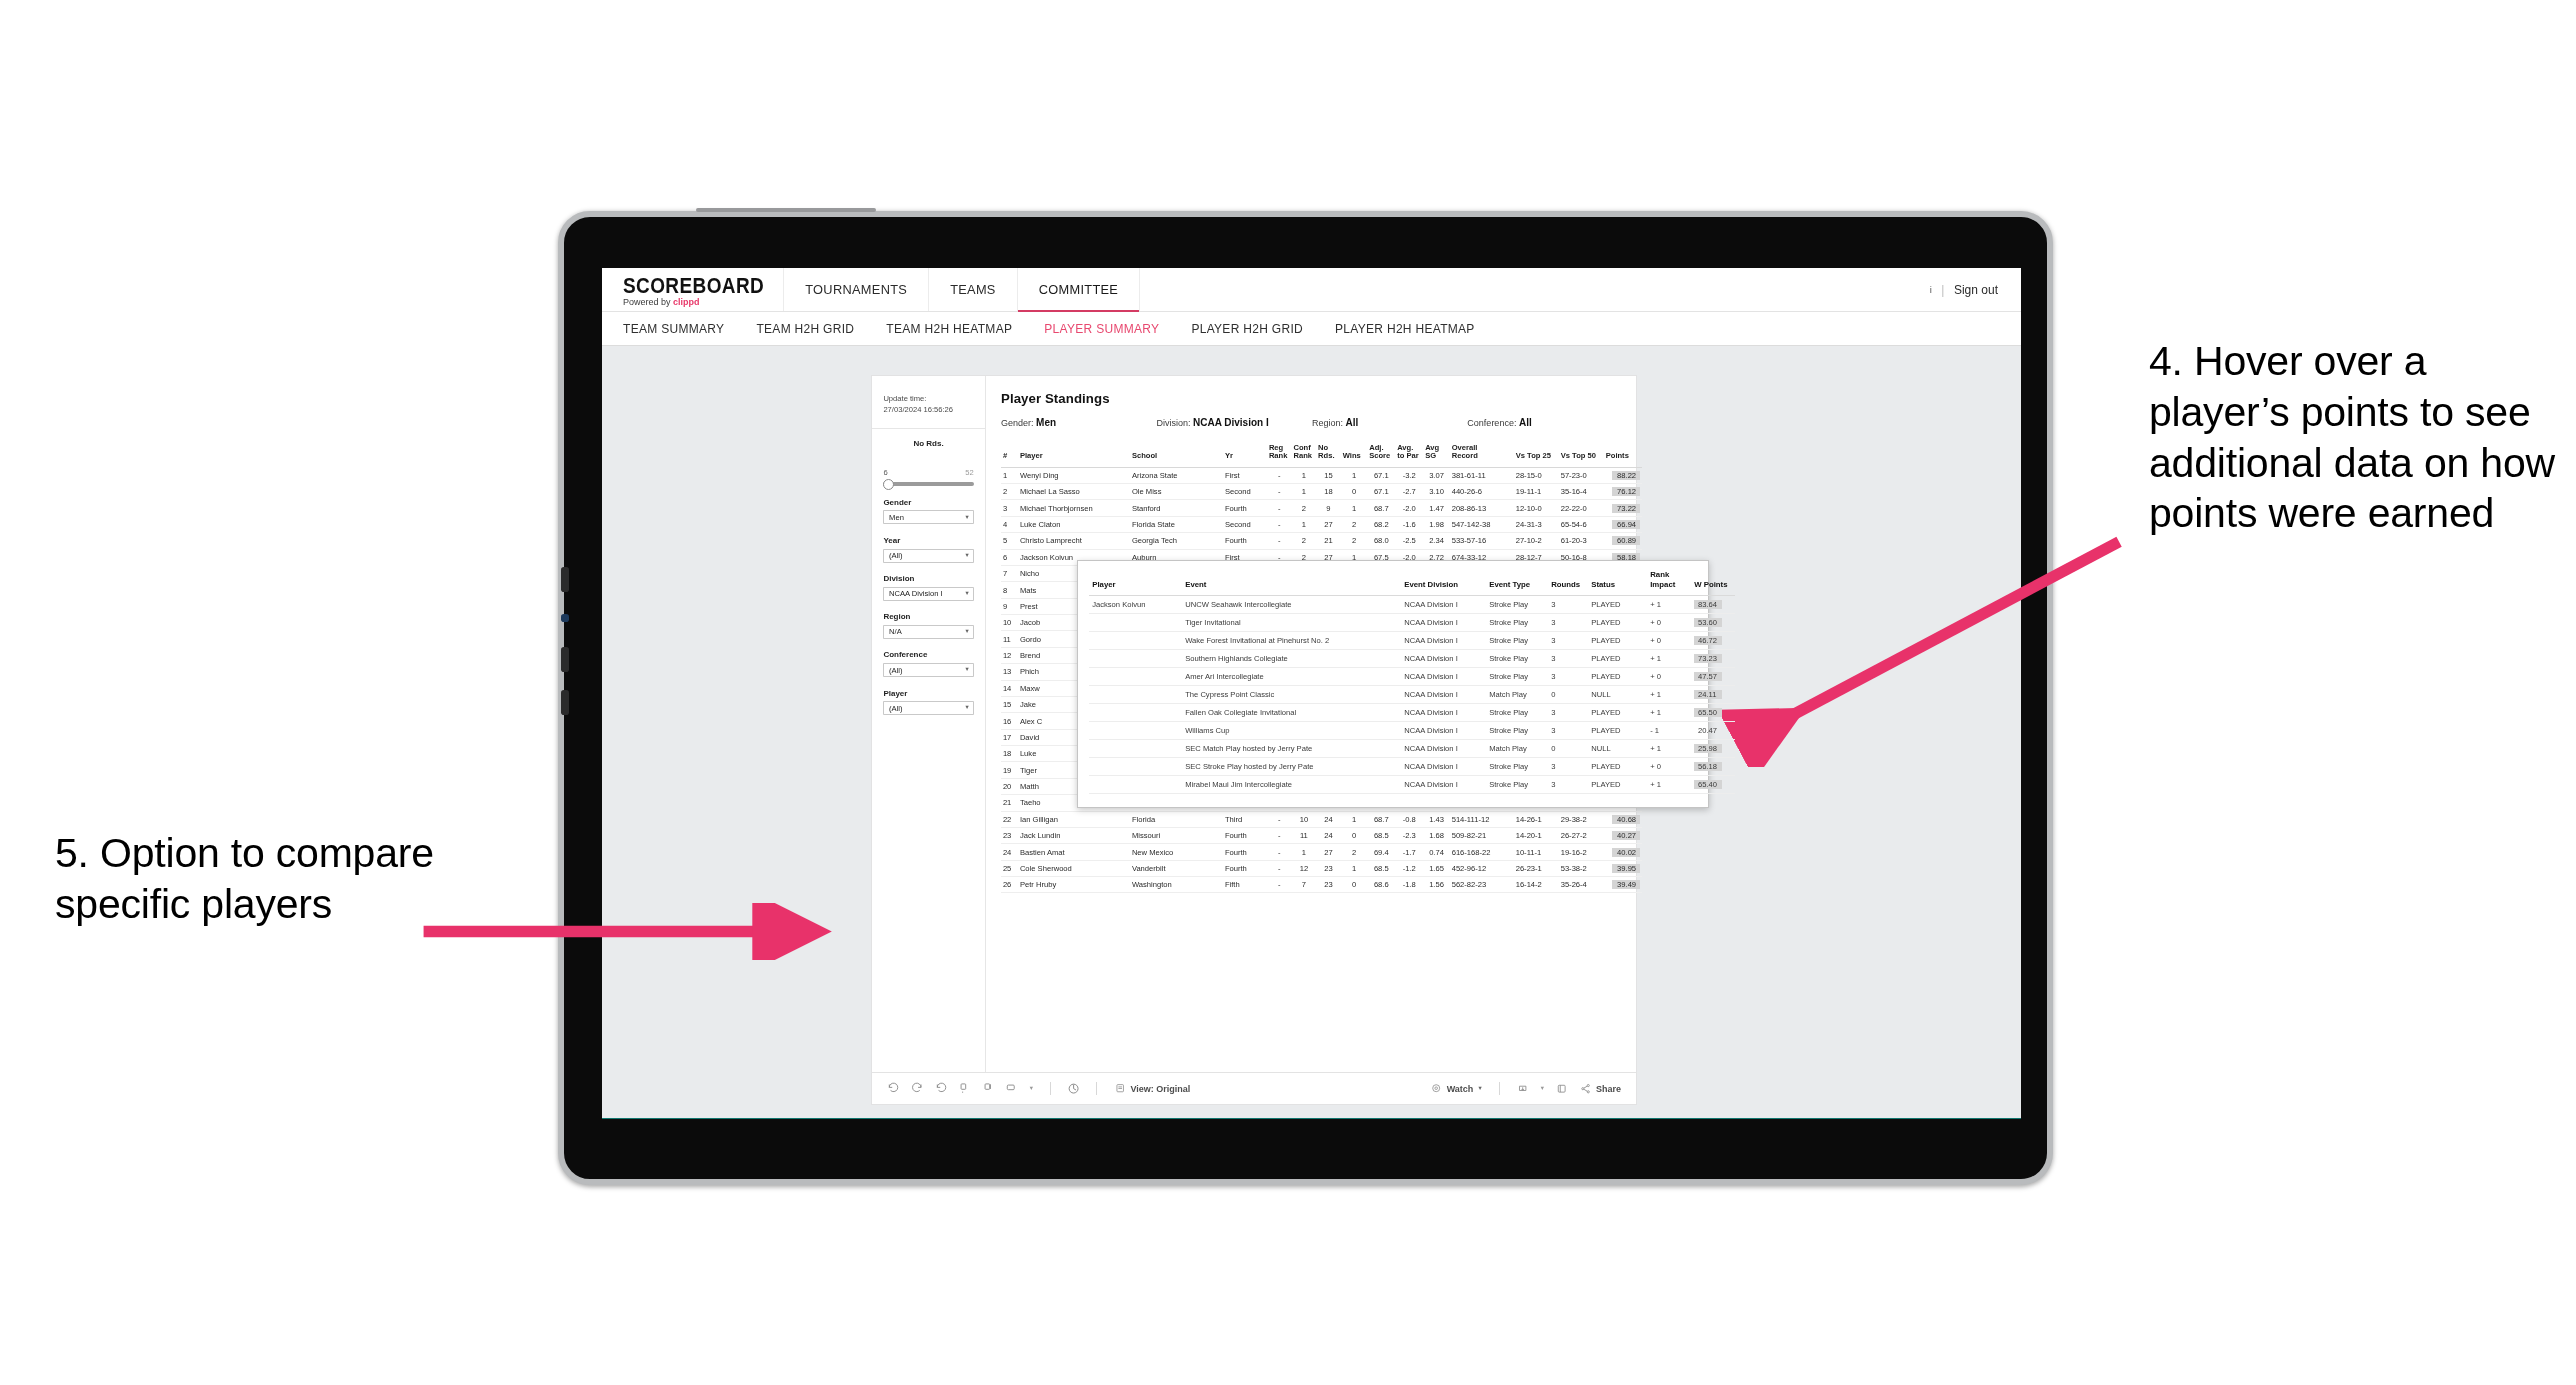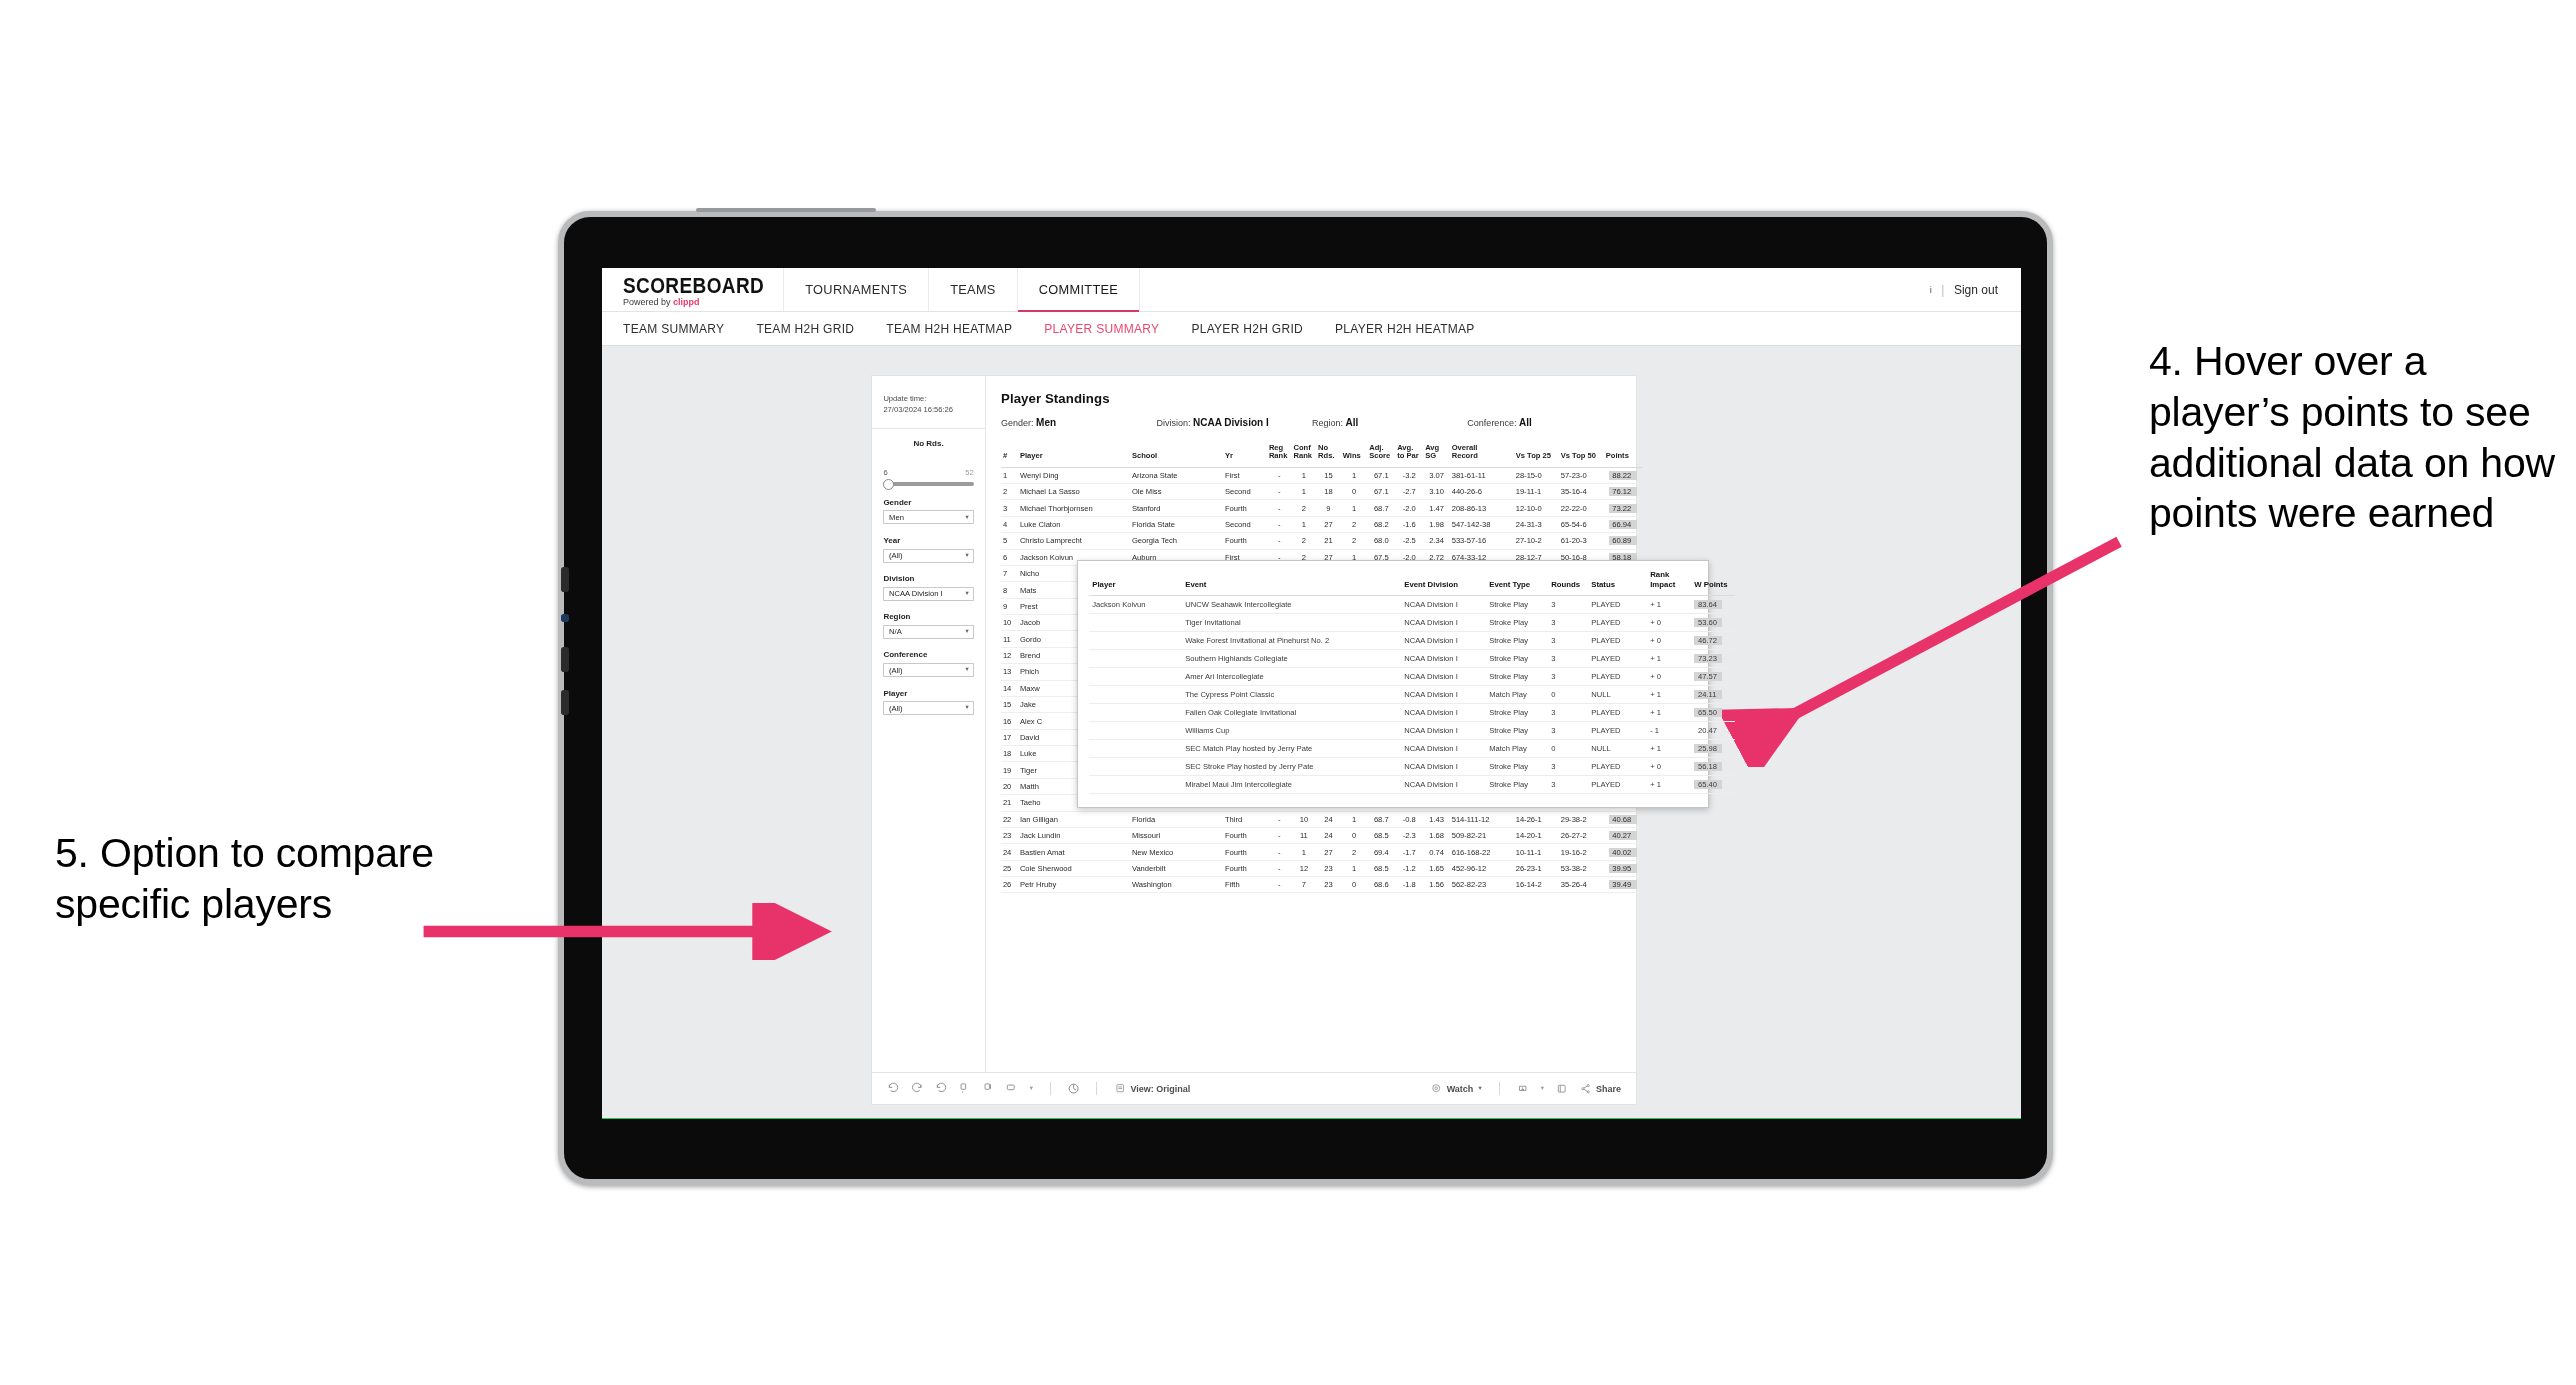--- a/index.html
+++ b/index.html
@@ -25,21 +25,21 @@
     background:#98999b; border-radius:1.9px;
   }
   .cam { position:absolute; left:-2.8px; width:7.6px; background:#2b2b2b; border-radius:2.8px; }
   .cam.b1 { top:350px; height:24.6px; }
   .cam.b2 { top:397px; height:7.6px; background:#1d3a5c;}
   .cam.b3 { top:430px; height:24.6px; }
   .cam.b4 { top:473px; height:24.6px; }
 
   #screen {
     position:absolute; left:38px; top:51px; width:1419px; height:851px;
-    background:#22c55e; overflow:hidden;
+    background:#0f766e; overflow:hidden;
   }
 
   
   .app-header {
     height: 44px; background:#fff; display:flex; align-items:stretch;
     border-bottom:0.9px solid #e3e3e3;
   }
   .brand { padding: 3.8px 19px 0 21px; display:flex; flex-direction:column; justify-content:center;
            border-right:0.9px solid #ececec; min-width:153px; }
   .brand .logo {
@@ -128,21 +128,21 @@
   .c-rr    { width:24.6px; text-align:center;}
   .c-cr    { width:24.6px; text-align:center;}
   .c-nr    { width:24.6px; text-align:center;}
   .c-w     { width:26.5px; text-align:center;}
   .c-adj   { width:28px; text-align:center;}
   .c-atp   { width:28px; text-align:center;}
   .c-sg    { width:26.5px; text-align:center;}
   .c-ovr   { width:64px; }
   .c-t25   { width:45px; }
   .c-t50   { width:45px; }
-  .c-pts   { width:38px; text-align:center; }
+  .c-pts   { width:38px; text-align:right; }
   th.c-rr, th.c-cr, th.c-nr, th.c-w, th.c-adj, th.c-atp, th.c-sg { text-align:center; }
   .pts-cell { background:#d4d4d4; display:inline-block; padding:0 3.8px 0 1.9px; min-width:28px; }
 
   
   .tooltip {
     position:absolute; left:91px; top:184px; width:632px;
     background:#fff; border:0.9px solid #c4c4c4;
     box-shadow: 0 1.9px 6.6px rgba(0,0,0,.22);
     padding: 7.6px 11.4px 13.2px 11.4px; z-index:20;
   }

